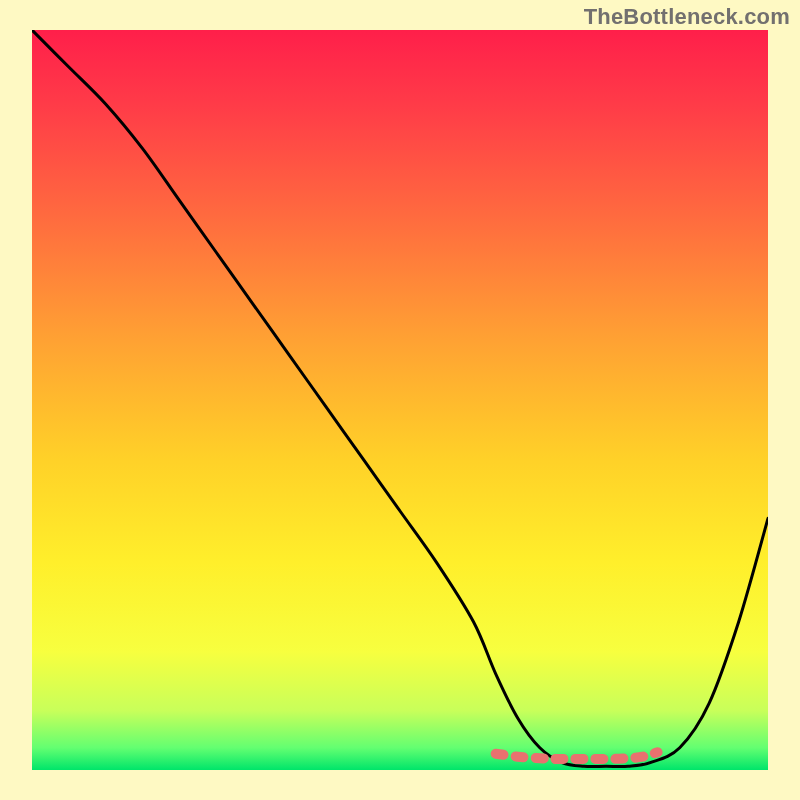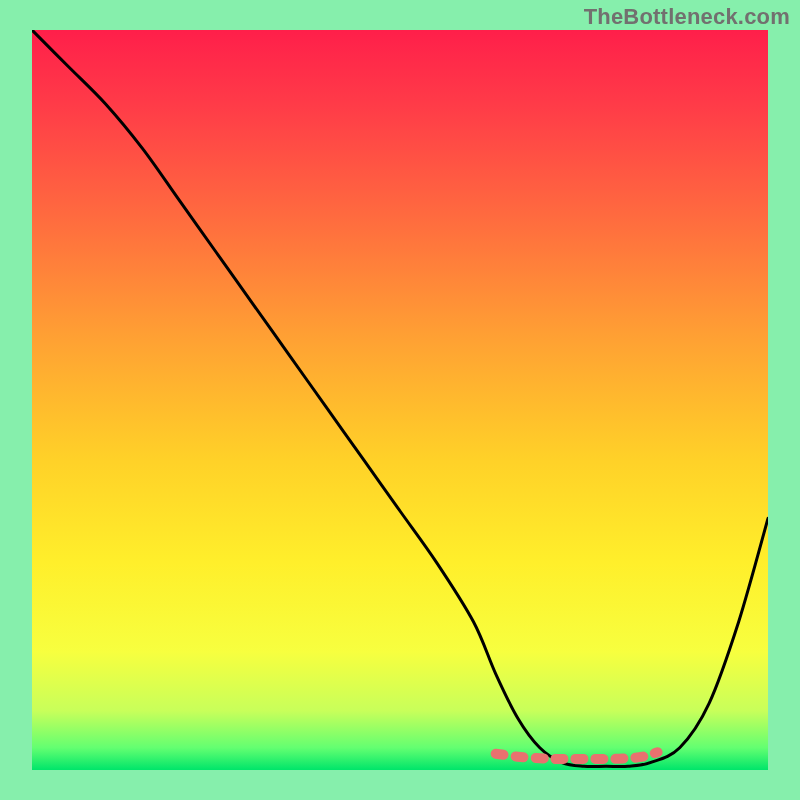--- a/index.html
+++ b/index.html
@@ -9,21 +9,21 @@
     height: 800px;
     background: #000;
     overflow: hidden;
   }
   .frame {
     position: absolute;
     left: 0;
     top: 0;
     width: 800px;
     height: 800px;
-    background: #86efac;
+    background: #fef9c3;
   }
   .plot {
     position: absolute;
     left: 32px;
     top: 30px;
     width: 736px;
     height: 740px;
     background: linear-gradient(to bottom,
       #ff1f4a 0%,
       #ff3b48 10%,

